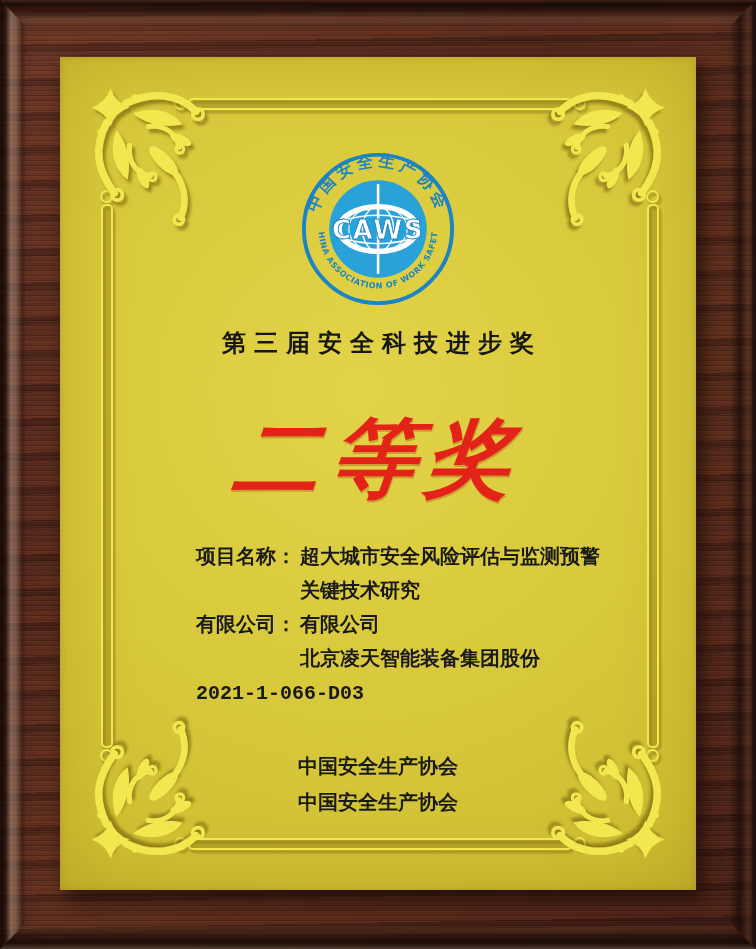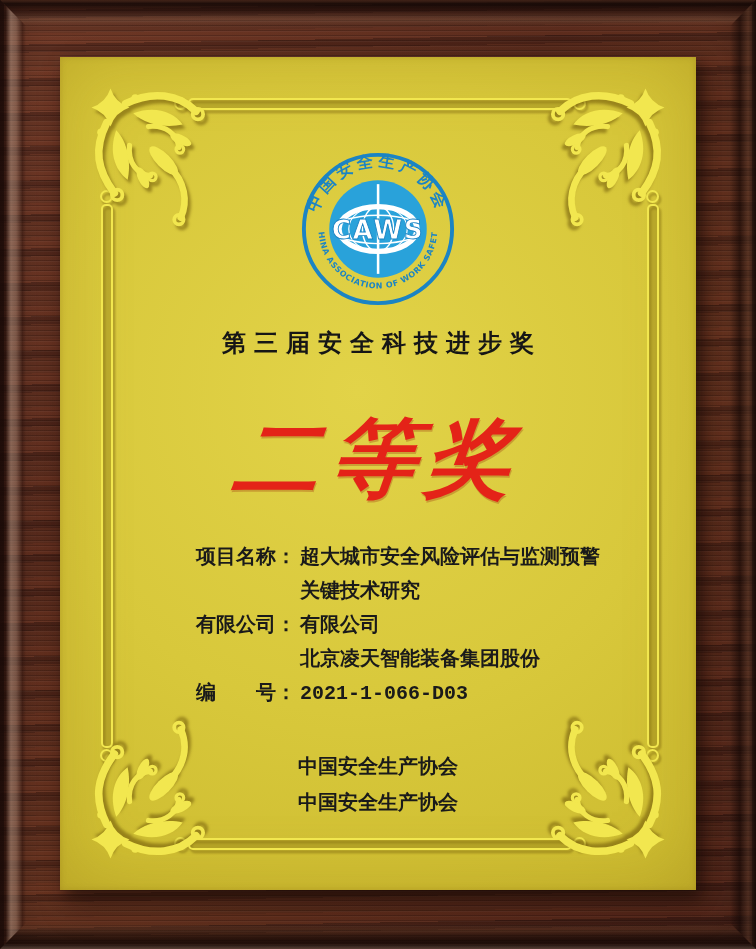--- a/index.html
+++ b/index.html
@@ -172,21 +172,20 @@
         </div>
       </div>
       <div class="frow">
         <div class="flabel">有限公司：</div>
         <div class="fvalue">
           <div>有限公司</div>
           <div>北京凌天智能装备集团股份</div>
         </div>
       </div>
       <div class="frow">
-        <div class="flabel">编　　号：</div>
         <div class="fvalue">
           <div>2021-1-066-D03</div>
         </div>
       </div>
     </div>
 
     <div class="footer">
       <div>中国安全生产协会</div>
       <div>中国安全生产协会</div>
     </div>

